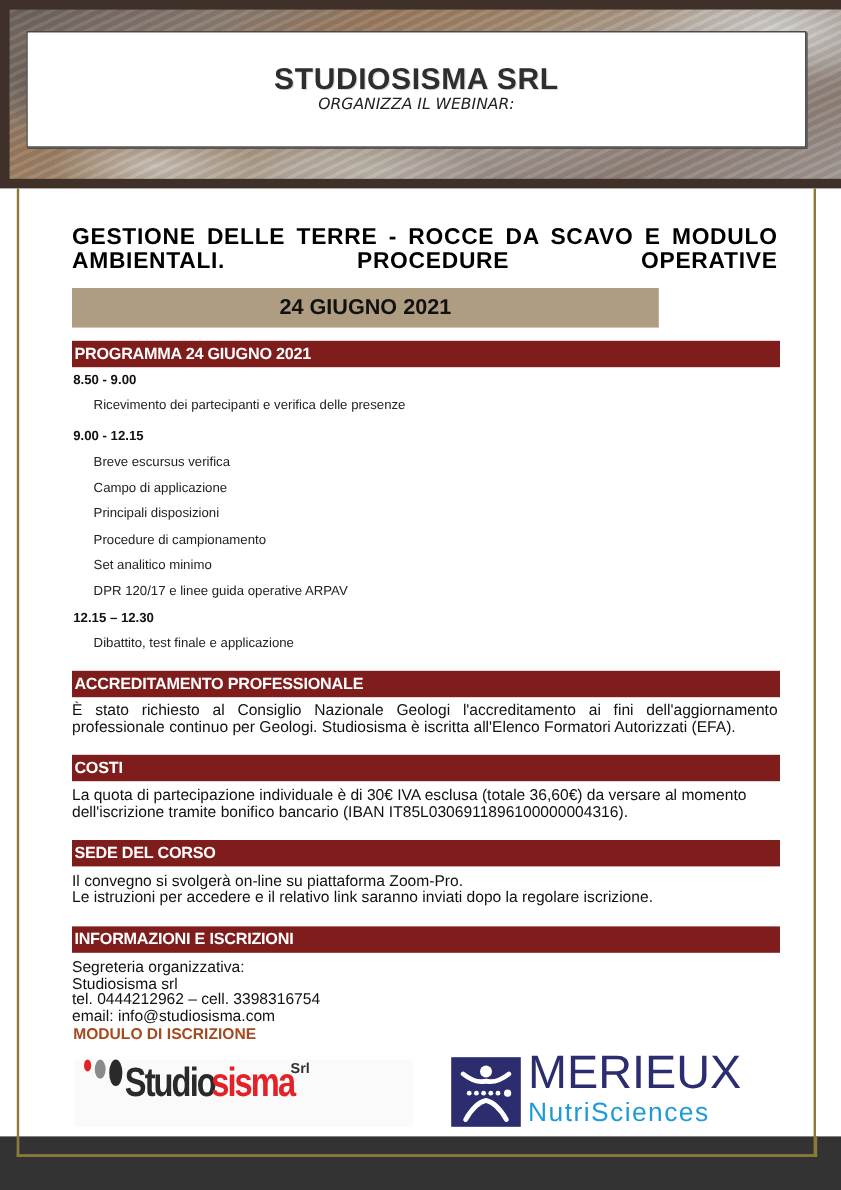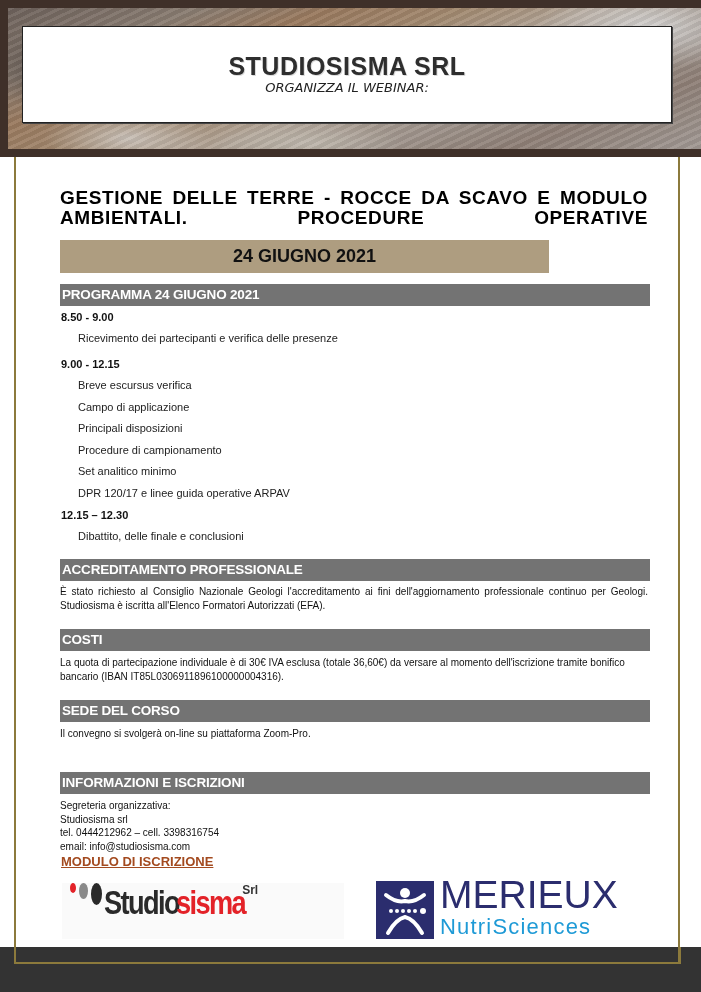--- a/index.html
+++ b/index.html
@@ -58,37 +58,37 @@
     font-size: 19px; font-weight: bold; color: #000; line-height: 20px;
     text-align: justify; text-align-last: justify; letter-spacing: 0.6px;
   }
   .date-band {
     position: absolute; left: 60px; top: 240px; width: 489px; height: 33px;
     background: #ae9d80; text-align: center;
     font-size: 18px; font-weight: bold; line-height: 33px; color: #111;
   }
   .sec-head {
     position: absolute; left: 60px; width: 590px; height: 22px;
-    background: #737373; color: #fff; font-weight: bold; font-size: 13.5px;
+    background: #7f1d1d; color: #fff; font-weight: bold; font-size: 13.5px;
     line-height: 22px; padding-left: 2px; box-sizing: border-box; letter-spacing: -0.2px;
   }
   .time {
     position: absolute; left: 61px; font-size: 11px; font-weight: bold; color: #111;
   }
   .item {
     position: absolute; left: 78px; font-size: 11px; color: #222;
   }
   .para {
-    position: absolute; left: 60px; width: 588px; font-size: 10px; color: #111; line-height: 14px;
+    position: absolute; left: 60px; width: 588px; font-size: 13px; color: #111; line-height: 14px;
   }
   .para.justify { text-align: justify; }
   .contact-line { display: block; }
   .reg-link {
     position: absolute; left: 61px; top: 854px; font-size: 13px; font-weight: bold;
-    color: #a34a1f; text-decoration: underline; cursor: pointer;
+    color: #a34a1f; cursor: pointer;
   }
   .logo-studio {
     position: absolute; left: 62px; top: 883px; width: 282px; height: 56px;
     background: #fafafa; display: flex; align-items: flex-start;
   }
   .dot1 { width: 6px; height: 10px; background: #e32228; border-radius: 50%; margin-left: 8px; }
   .dot2 { width: 9px; height: 16px; background: #8a8a8a; border-radius: 50%; margin-left: 3px; }
   .dot3 { width: 11px; height: 22px; background: #2a2a2a; border-radius: 50%; margin-left: 3px; }
   .logo-studio .w1 {
     font-family: "Liberation Sans Narrow", "Liberation Sans", sans-serif;
@@ -140,31 +140,32 @@
 
 <div class="time" style="top:358px">9.00 - 12.15</div>
 <div class="item" style="top:379px">Breve escursus verifica</div>
 <div class="item" style="top:401px">Campo di applicazione</div>
 <div class="item" style="top:422px">Principali disposizioni</div>
 <div class="item" style="top:444px">Procedure di campionamento</div>
 <div class="item" style="top:465px">Set analitico minimo</div>
 <div class="item" style="top:487px">DPR 120/17 e linee guida operative ARPAV</div>
 
 <div class="time" style="top:509px">12.15 – 12.30</div>
-<div class="item" style="top:530px">Dibattito, delle finale e conclusioni</div>
+<div class="item" style="top:530px">Dibattito, test finale e applicazione</div>
 
 <div class="sec-head" style="top:559px">ACCREDITAMENTO PROFESSIONALE</div>
 <div class="para justify" style="top:585px">È stato richiesto al Consiglio Nazionale Geologi l'accreditamento ai fini dell'aggiornamento professionale continuo per Geologi. Studiosisma è iscritta all'Elenco Formatori Autorizzati (EFA).</div>
 
 <div class="sec-head" style="top:629px">COSTI</div>
 <div class="para" style="top:656px">La quota di partecipazione individuale è di 30€ IVA esclusa (totale 36,60€) da versare al momento dell'iscrizione tramite bonifico bancario (IBAN IT85L0306911896100000004316).</div>
 
 <div class="sec-head" style="top:700px">SEDE DEL CORSO</div>
 <div class="para" style="top:727px">
   <span class="contact-line">Il convegno si svolgerà on-line su piattaforma Zoom-Pro.</span>
+  <span class="contact-line">Le istruzioni per accedere e il relativo link saranno inviati dopo la regolare iscrizione.</span>
 </div>
 
 <div class="sec-head" style="top:772px">INFORMAZIONI E ISCRIZIONI</div>
 <div class="para" style="top:799px; line-height:13.5px">
   <span class="contact-line">Segreteria organizzativa:</span>
   <span class="contact-line">Studiosisma srl</span>
   <span class="contact-line">tel. 0444212962 – cell. 3398316754</span>
   <span class="contact-line">email: info@studiosisma.com</span>
 </div>
 <a class="reg-link">MODULO DI ISCRIZIONE</a>

